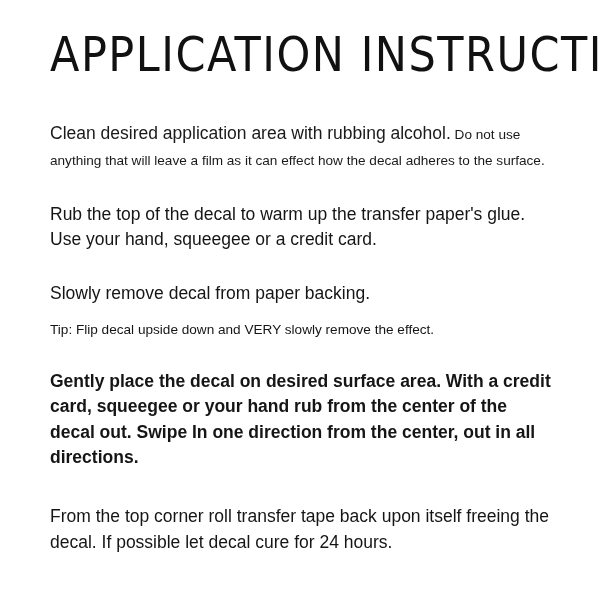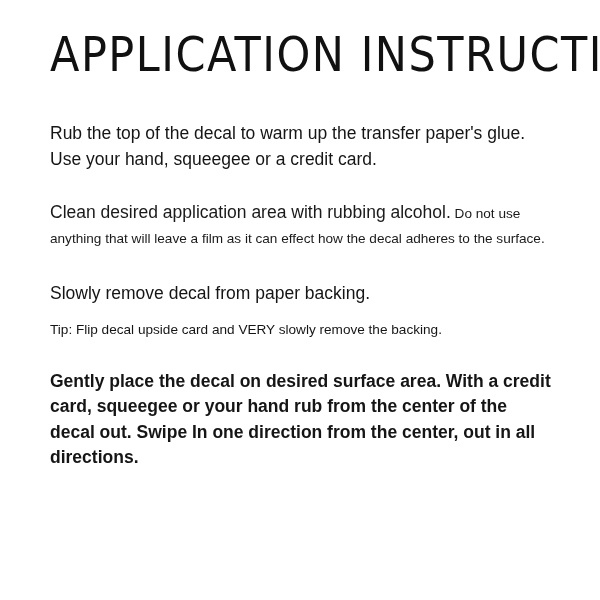--- a/index.html
+++ b/index.html
@@ -69,35 +69,38 @@
 </style>
 </head>
 <body>
 
 <div class="page">
 
   <h1 class="title">APPLICATION INSTRUCTIONS</h1>
 
   <div class="body">
 
+    <p class="para p1 lead-mixed">
+      <span>Clean desired application area with rubbing alcohol.</span><span class="tail"> Do not use anything that will leave a film as it can effect how the decal adheres to the surface.</span>
+    </p>
+
     <p class="para p2 big">
       <span>Rub the top of the decal to warm up the transfer paper's glue. Use your hand, squeegee or a credit card.</span>
-    </p>
-
-    <p class="para p1 lead-mixed">
-      <span>Clean desired application area with rubbing alcohol.</span><span class="tail"> Do not use anything that will leave a film as it can effect how the decal adheres to the surface.</span>
     </p>
 
     <p class="para p3 big">
       <span>Slowly remove decal from paper backing.</span>
     </p>
 
     <p class="para p4 small">
-      <span>Tip: Flip decal upside card and VERY slowly remove the backing.</span>
+      <span>Tip: Flip decal upside down and VERY slowly remove the effect.</span>
     </p>
 
     <p class="para p5 big">
       <span>Gently place the decal on desired surface area. With a credit card, squeegee or your hand rub from the center of the decal out. Swipe In one direction from the center, out in all directions.</span>
     </p>
 
+    <p class="para big">
+      <span>From the top corner roll transfer tape back upon itself freeing the decal. If possible let decal cure for 24 hours.</span>
+    </p>
 
   </div>
 </div>
 
 </body></html>

